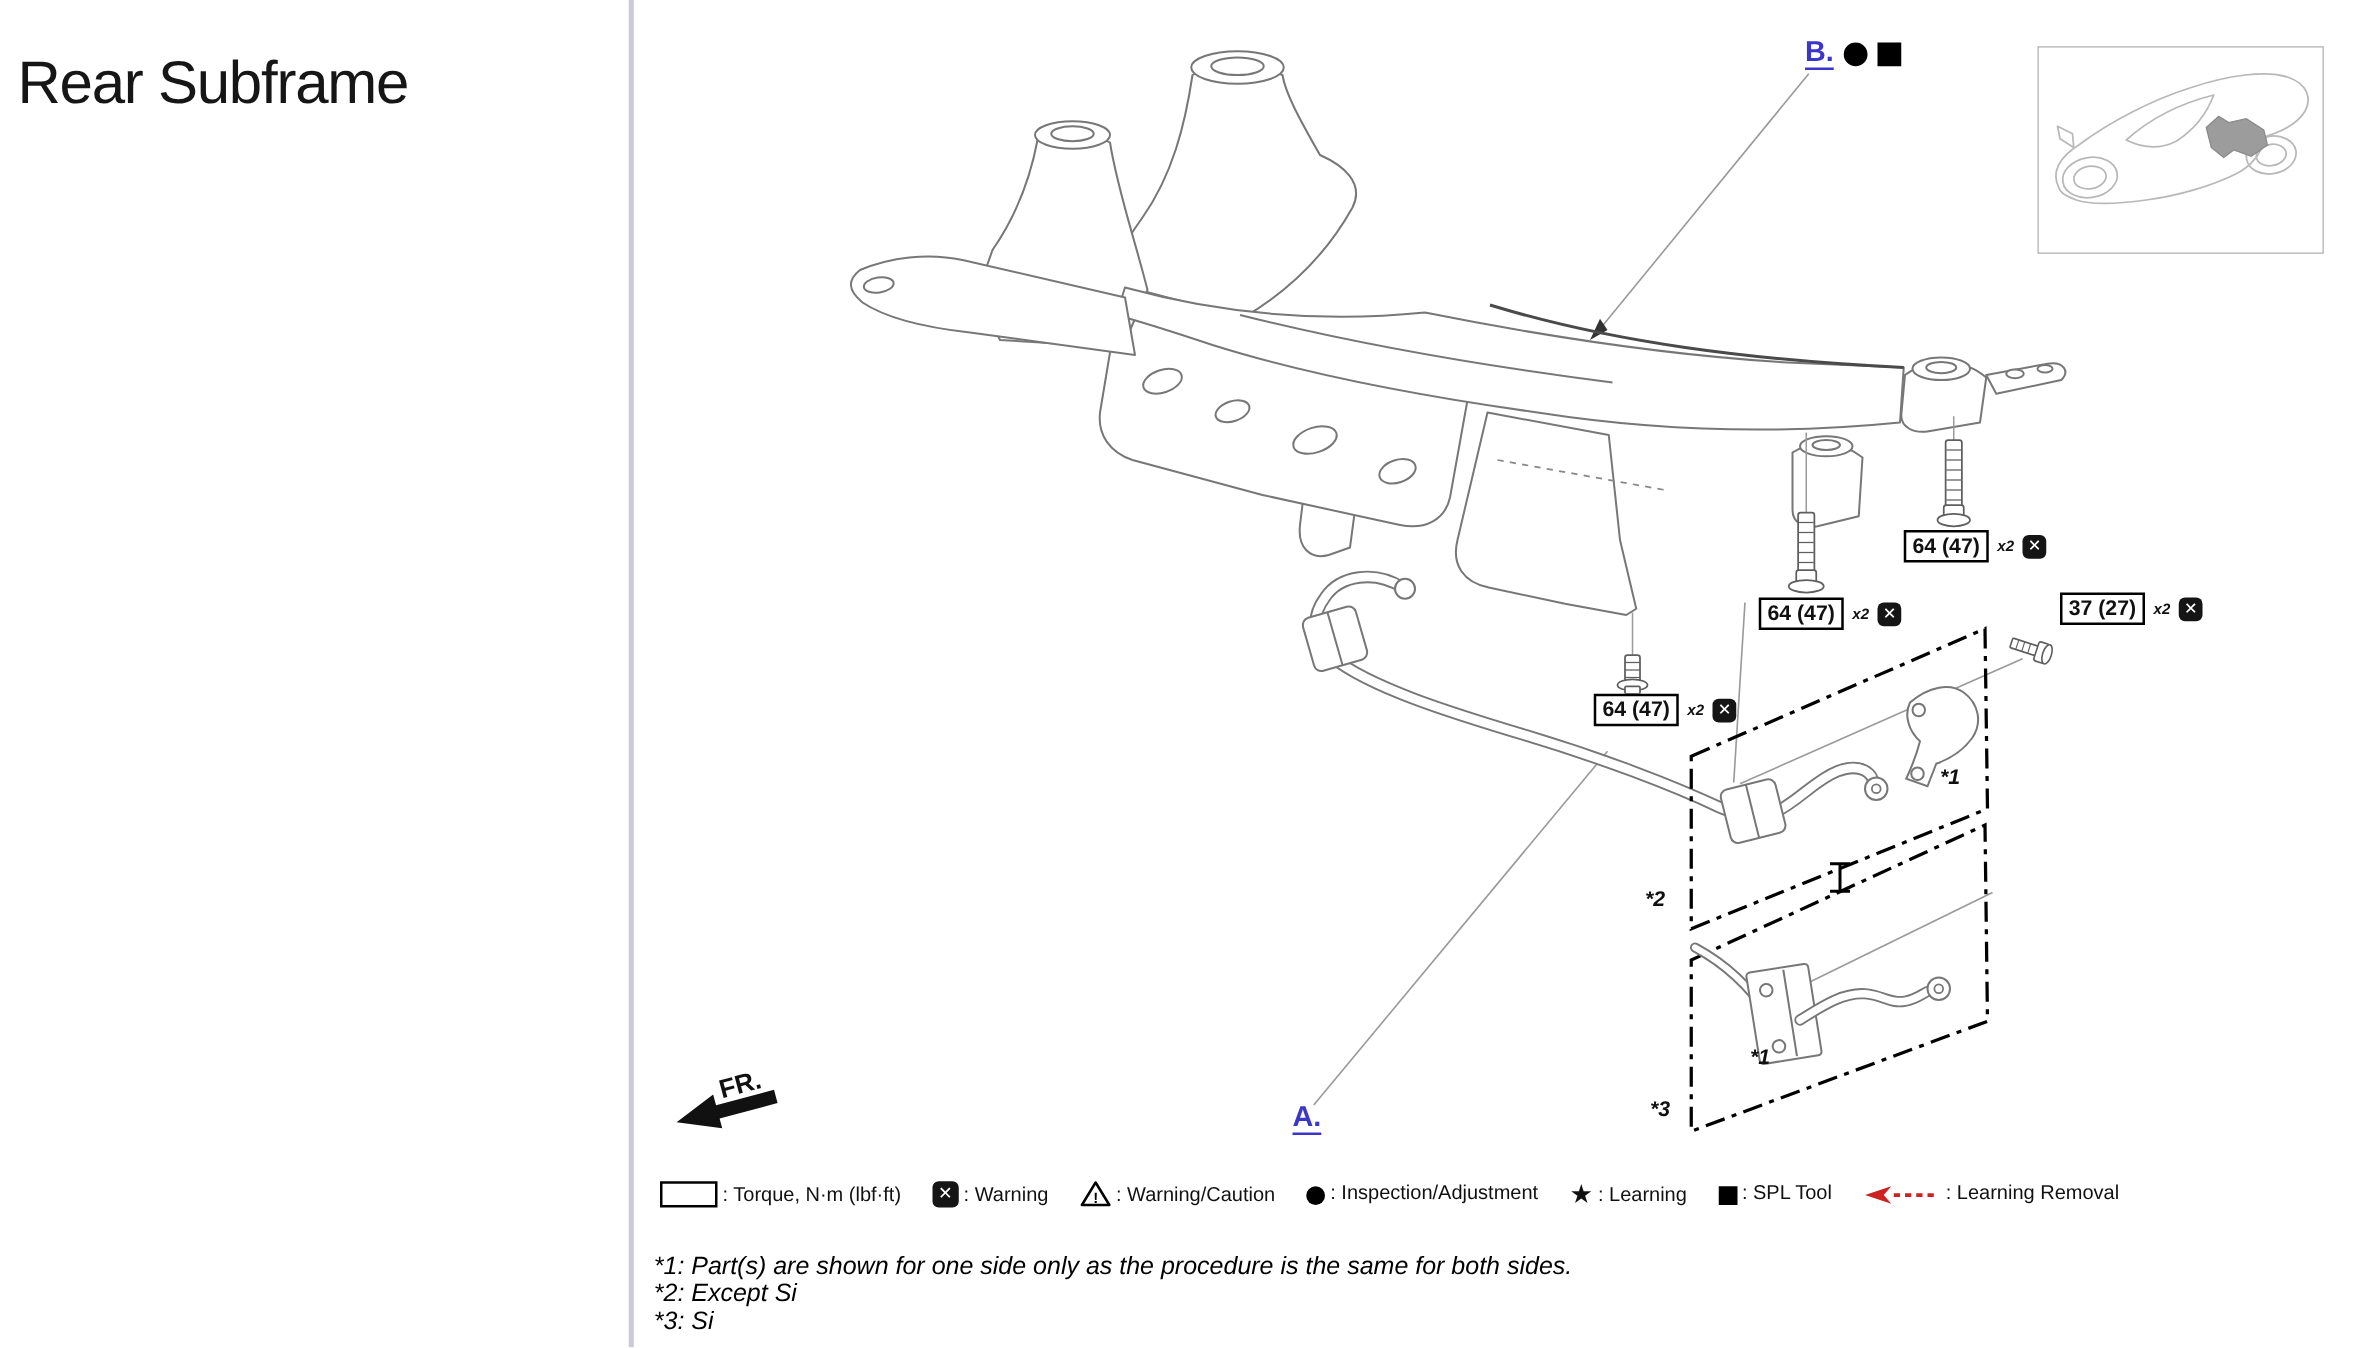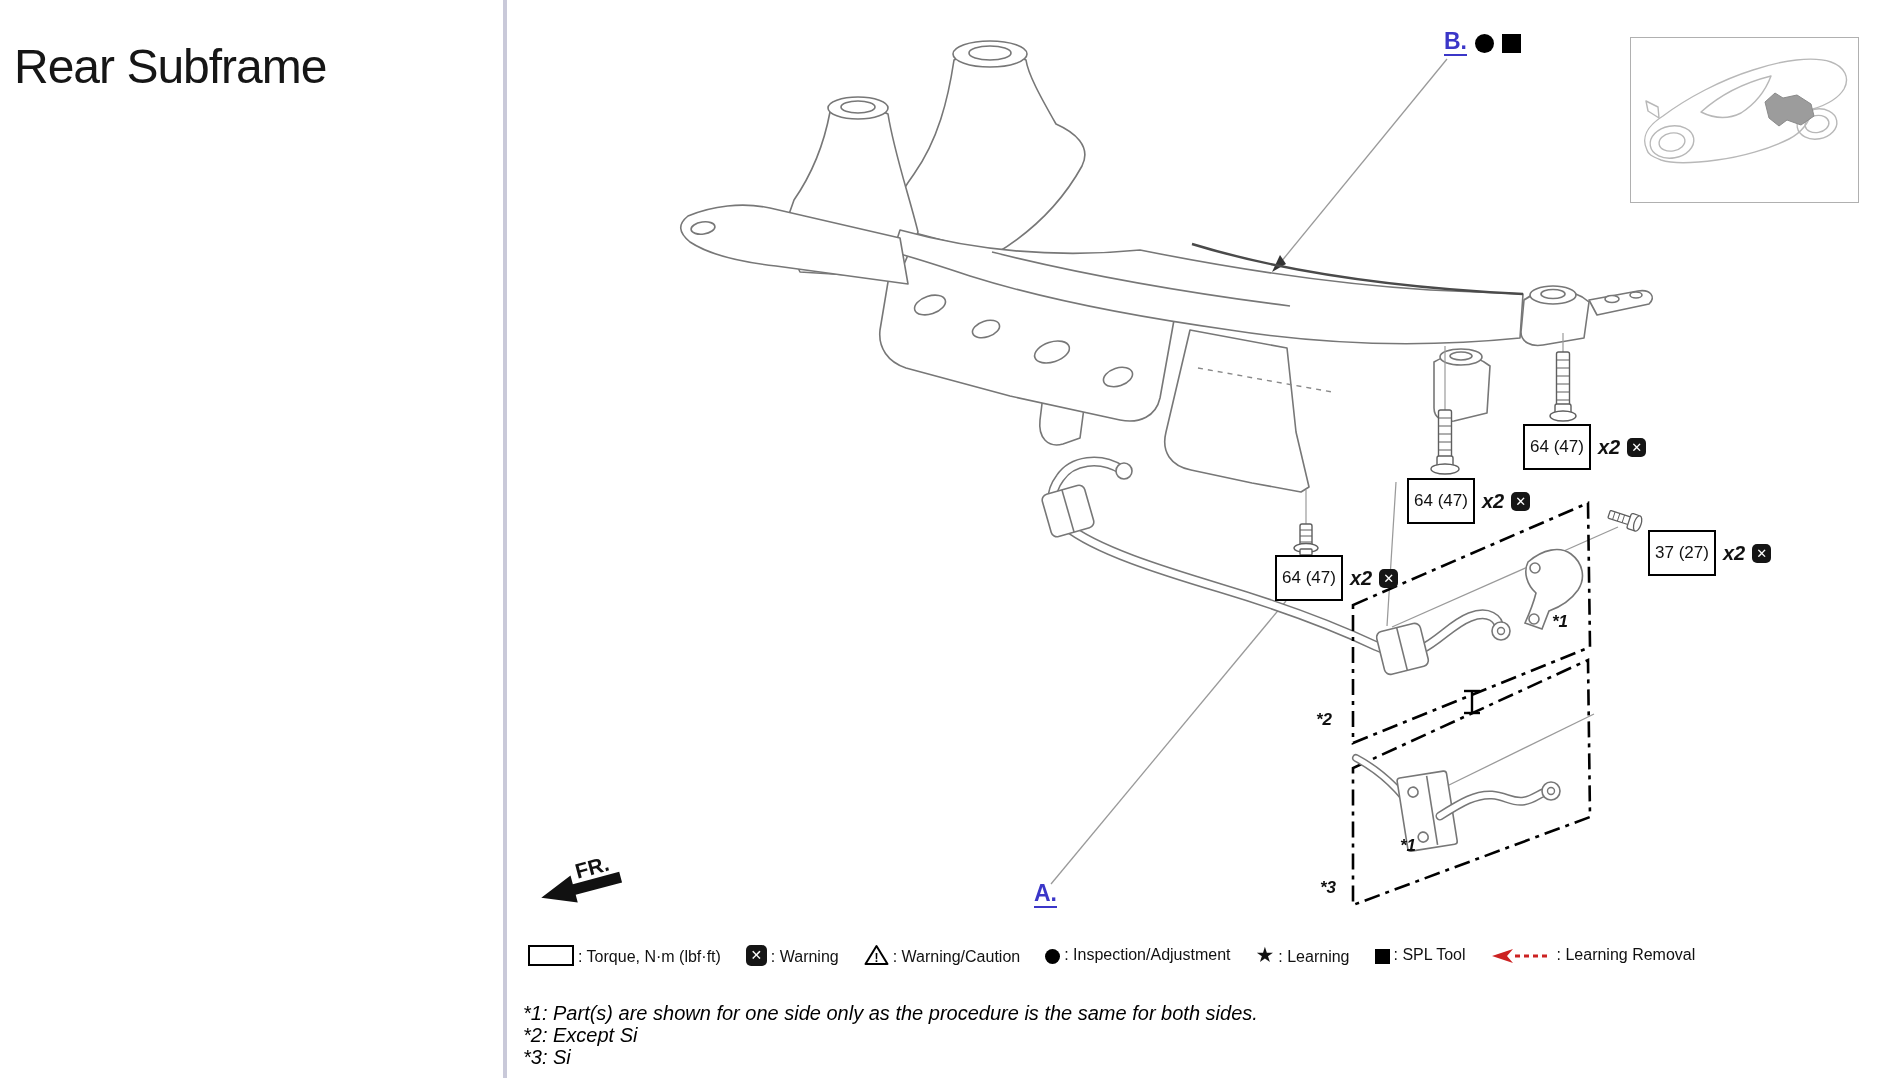--- a/index.html
+++ b/index.html
@@ -10,23 +10,23 @@
   .v-divider{position:absolute;left:503px;top:0;width:4px;height:1078px;background:#c9c9d9;}
   .art{position:absolute;left:0;top:0;}
   
   .ref-link{position:absolute;color:#3b36c8;font-size:23px;font-weight:bold;line-height:1;
             border-bottom:2px solid #3b36c8;padding-bottom:1px;cursor:pointer;display:flex;}
   .b-group{position:absolute;display:flex;align-items:center;gap:8px;}
   .flag-circle{width:19px;height:19px;background:#000;border-radius:50%;}
   .flag-square{width:19px;height:19px;background:#000;}
   
   .callout{position:absolute;display:flex;align-items:center;gap:7px;}
-  .torque-box{border:2px solid #000;background:#fff;padding:10px 5px;height:22px;line-height:22px;
-              font-size:17px;font-weight:normal;white-space:nowrap;}
-  .qty{font-size:20px;font-weight:bold;font-style:italic;}
+  .torque-box{border:2px solid #000;background:#fff;padding:0 5px;height:22px;line-height:22px;
+              font-size:17px;font-weight:bold;white-space:nowrap;}
+  .qty{font-size:12px;font-weight:bold;font-style:italic;}
   .chip{width:19px;height:19px;background:#151515;border-radius:5px;color:#fff;
         display:flex;align-items:center;justify-content:center;
         font-size:13px;font-weight:bold;font-family:"DejaVu Sans",sans-serif;}
   
   .part-ref{position:absolute;font-size:17px;font-weight:bold;font-style:italic;color:#101010;}
   
   .legend{position:absolute;left:528px;top:944px;display:flex;align-items:center;gap:25px;}
   .legend-item{display:flex;align-items:flex-end;gap:4px;font-size:16px;white-space:nowrap;}
   .legend-torque-box{width:42px;height:17px;border:2px solid #000;background:#fff;}
   .legend-chip{width:21px;height:21px;border-radius:5px;background:#151515;color:#fff;
@@ -231,21 +231,21 @@
   <div class="callout" style="left:1407px;top:478px;">
     <span class="torque-box">64 (47)</span>
     <span class="qty">x2</span>
     <span class="chip">✕</span>
   </div>
   <div class="callout" style="left:1275px;top:555px;">
     <span class="torque-box">64 (47)</span>
     <span class="qty">x2</span>
     <span class="chip">✕</span>
   </div>
-  <div class="callout" style="left:1648px;top:530px;text-align:center;">
+  <div class="callout" style="left:1648px;top:474px;text-align:center;">
     <span class="torque-box">37 (27)</span>
     <span class="qty">x2</span>
     <span class="chip">✕</span>
   </div>
 
   <span class="part-ref" style="left:1552px;top:612px;">*1</span>
   <span class="part-ref" style="left:1316px;top:710px;">*2</span>
   <span class="part-ref" style="left:1400px;top:836px;">*1</span>
   <span class="part-ref" style="left:1320px;top:878px;">*3</span>
 

